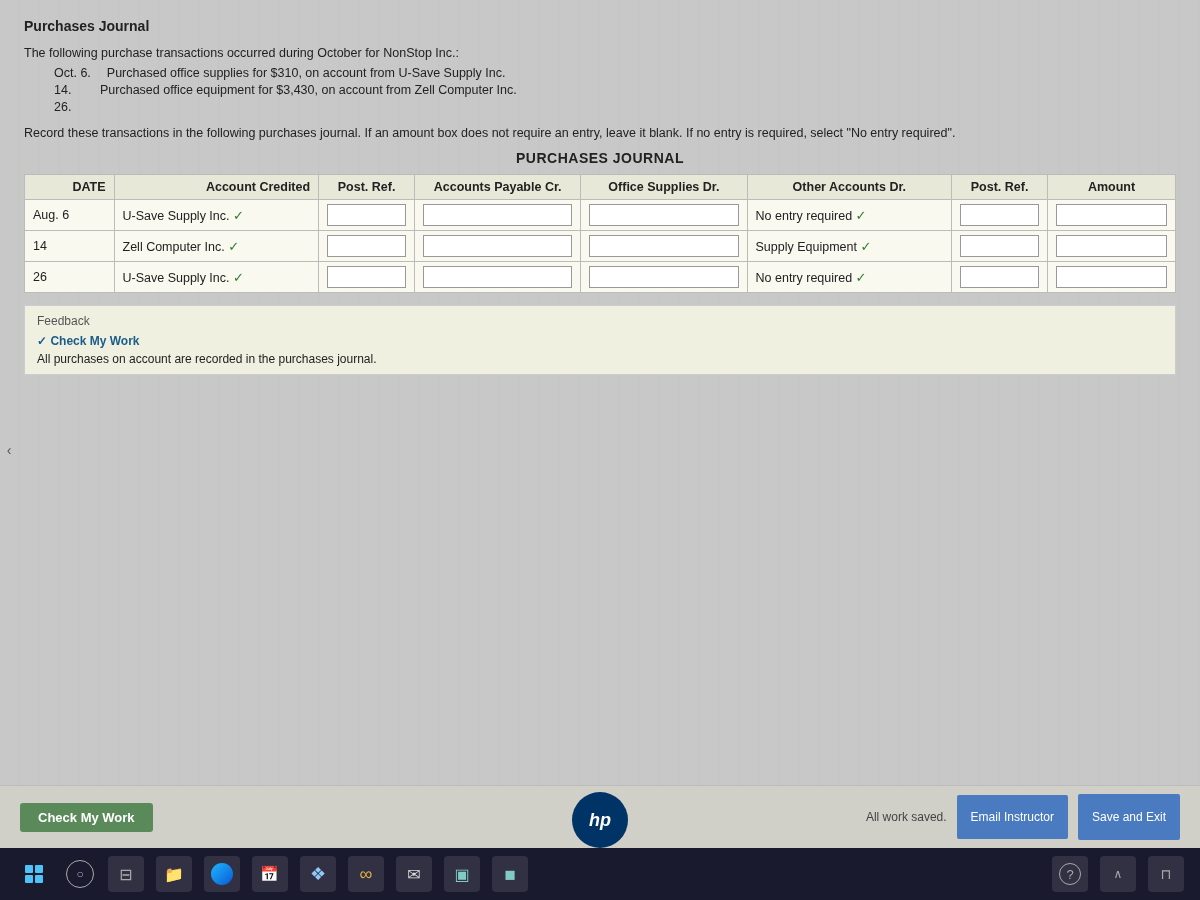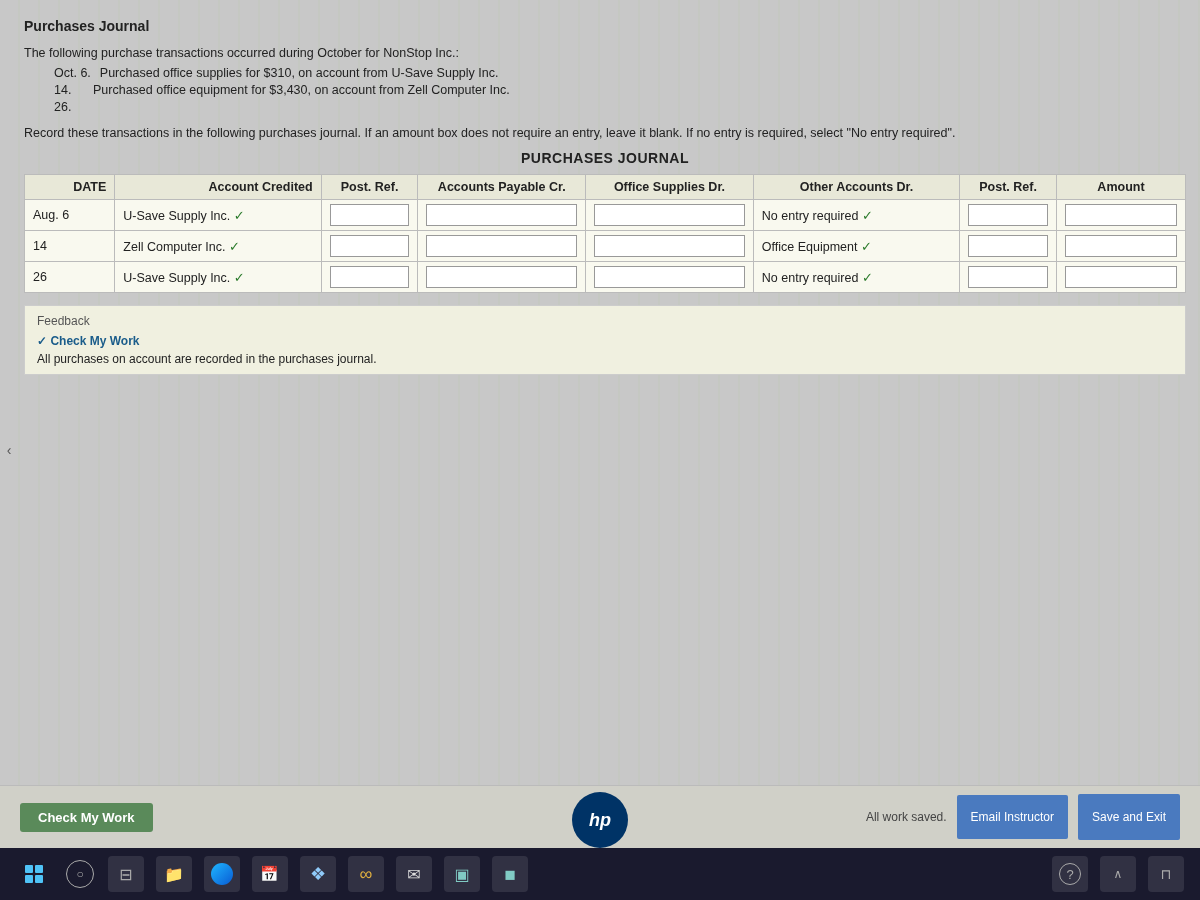--- a/index.html
+++ b/index.html
@@ -9,42 +9,42 @@
       background: #c8c8c8;
       width: 1200px;
       height: 900px;
       overflow: hidden;
       display: flex;
       flex-direction: column;
     }
     .main-content {
       background: #f5f5e8;
       flex: 1;
-      padding: 18px 14px 10px 24px;
+      padding: 18px 24px 10px 24px;
       overflow-y: auto;
       position: relative;
     }
     .page-title {
       font-size: 14px;
       font-weight: bold;
       margin-bottom: 12px;
       color: #222;
     }
     .instructions {
       font-size: 12.5px;
       margin-bottom: 6px;
       color: #222;
     }
     .transactions-list {
       margin-left: 30px;
       margin-bottom: 8px;
     }
     .transaction-item {
       display: flex;
-      gap: 9px;
+      gap: 16px;
       font-size: 12.5px;
       color: #222;
       margin-bottom: 3px;
     }
     .transaction-date {
       min-width: 30px;
       font-weight: normal;
     }
     .record-instruction {
       font-size: 12.5px;
@@ -343,21 +343,21 @@
           <td class="center">
             <input class="input-cell" type="text" value="" style="">
           </td>
           <td class="center">
             <input class="input-cell" type="text" value="" style="">
           </td>
           <td class="center">
             <input class="input-cell" type="text" value="" style="">
           </td>
           <td>
-            <span>Office Equipment</span>
+            <span>Supply Equipment</span>
             <span class="check-mark">✓</span>
           </td>
           <td class="center">
             <input class="input-cell" type="text" value="" style="">
           </td>
           <td class="center">
             <input class="input-cell" type="text" value="" style="">
           </td>
         </tr>
 

